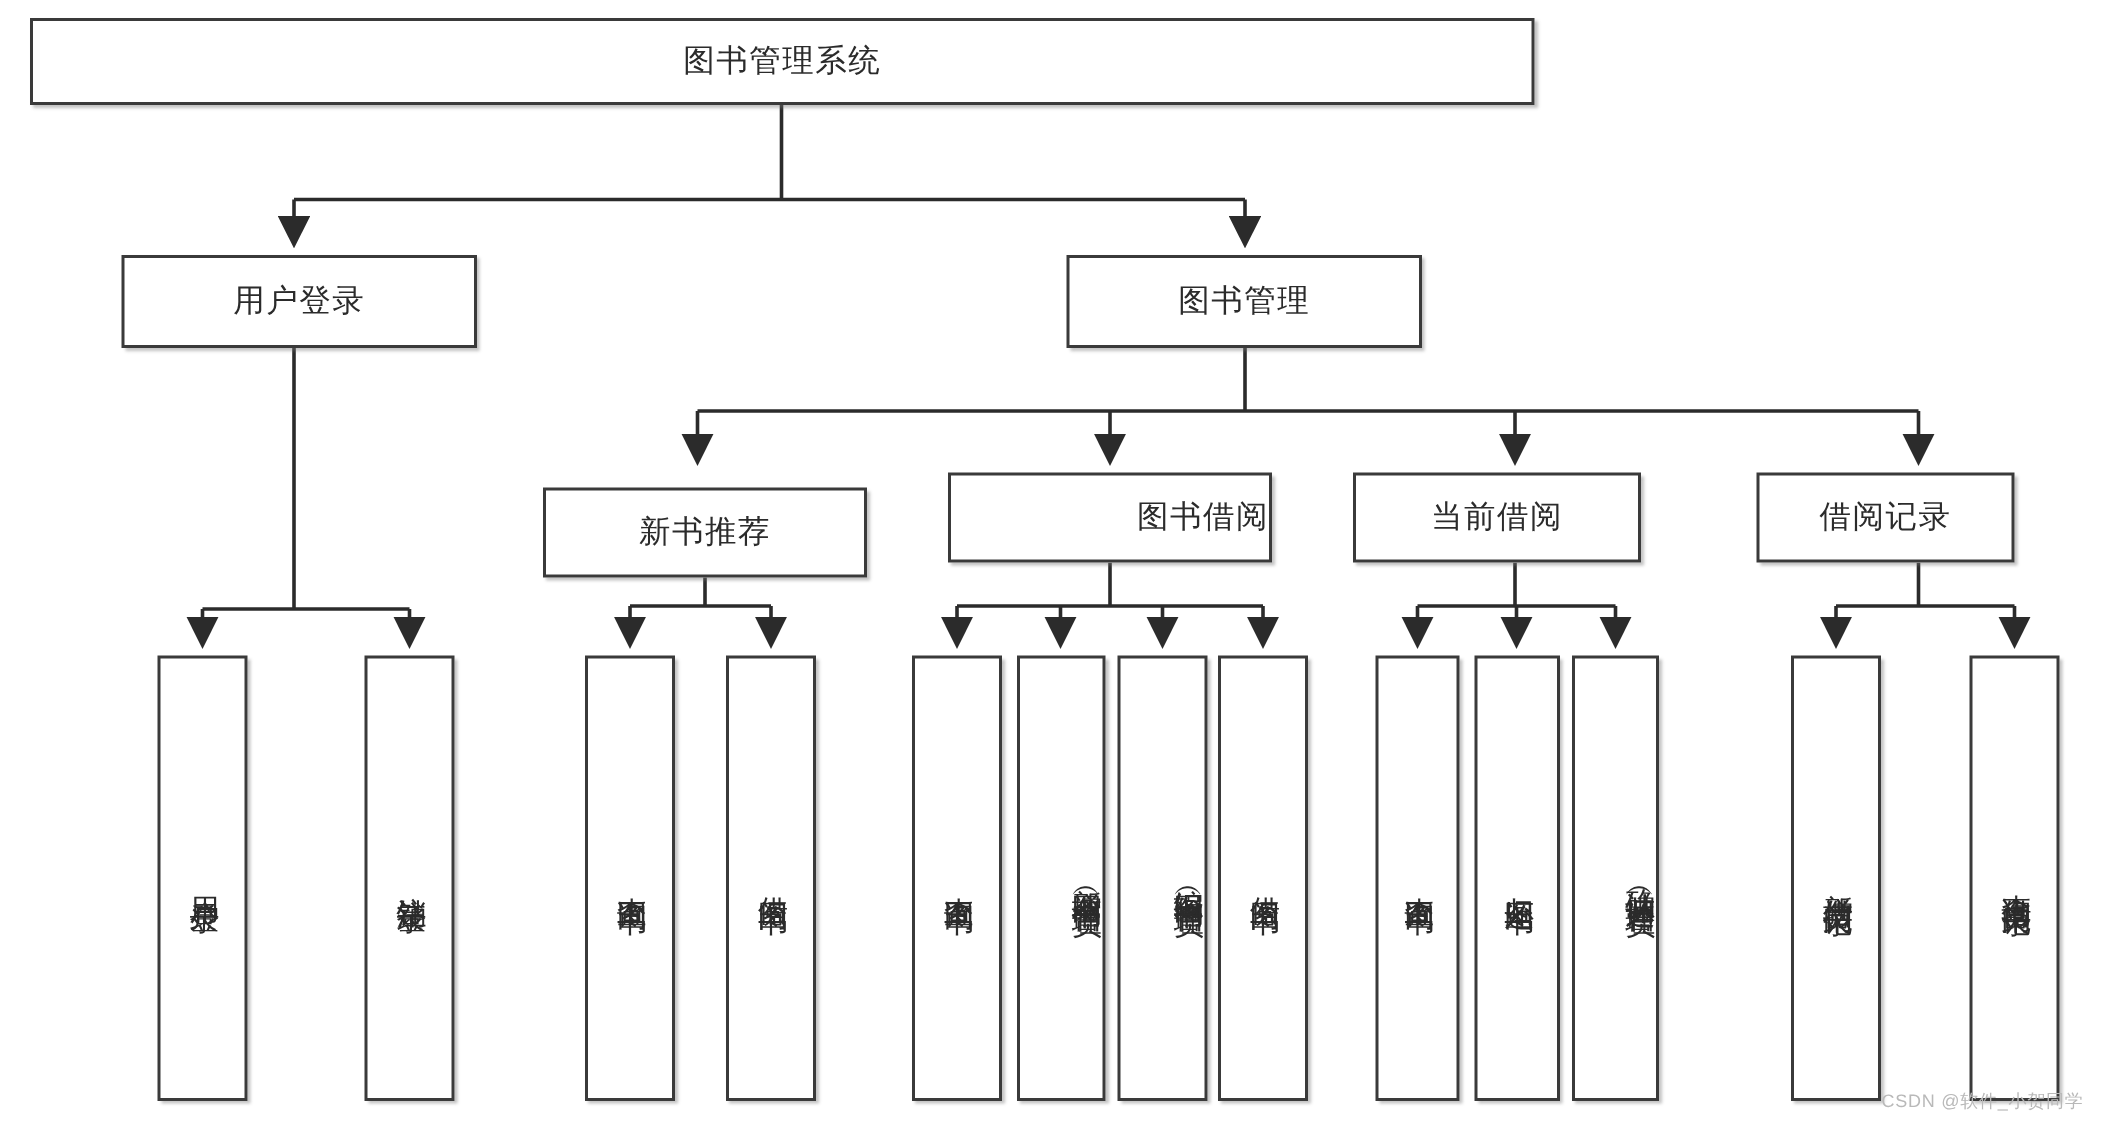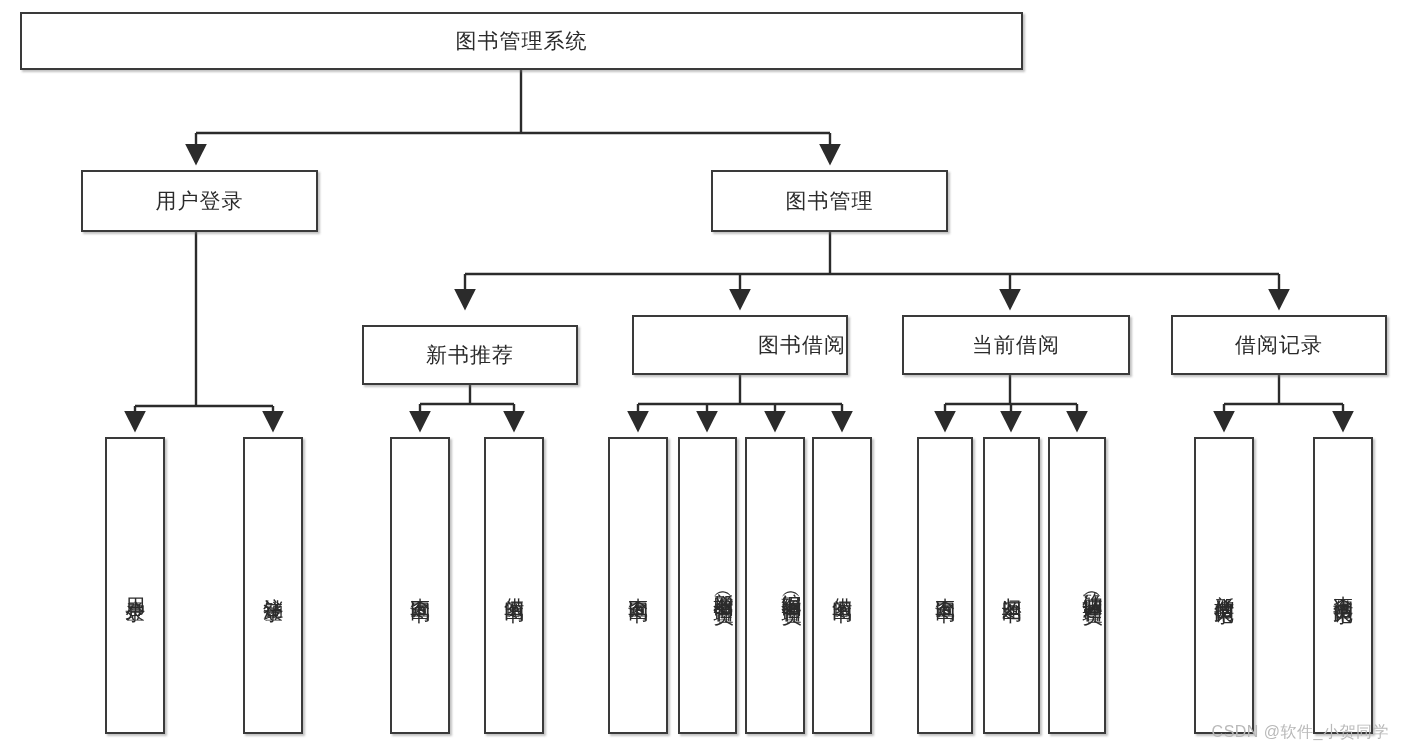--- a/index.html
+++ b/index.html
@@ -58,21 +58,21 @@
     line-height: 1.18;
     white-space: nowrap;
   }
   .node.vertical .label {
     text-align: center;
   }
   .watermark {
     position: absolute;
     right: 16px;
     bottom: 4px;
-    font-size: 16px;
+    font-size: 12px;
     color: #b9b9b9;
     letter-spacing: 0.5px;
     z-index: 3;
     white-space: nowrap;
     font-family: "Liberation Sans", "DejaVu Sans", sans-serif;
   }
 </style>
 </head>
 <body>
 
@@ -138,24 +138,24 @@
   <div class="node horizontal" style="left:711px; top:170px; width:237px; height:62px;">
     <span class="label">图书管理</span>
   </div>
 
   <div class="node horizontal" style="left:362px; top:325px; width:216px; height:60px;">
     <span class="label">新书推荐</span>
   </div>
   <div class="node horizontal" style="left:632px; top:315px; width:216px; height:60px;justify-content:flex-end;">
     <span class="label">图书借阅</span>
   </div>
-  <div class="node horizontal" style="left:902px; top:315px; width:228px; height:60px;">
+  <div class="node horizontal" style="left:902px; top:315px; width:192px; height:60px;">
     <span class="label">当前借阅</span>
   </div>
-  <div class="node horizontal" style="left:1171px; top:315px; width:216px; height:60px;align-items:center;">
+  <div class="node horizontal" style="left:1171px; top:315px; width:172px; height:60px;align-items:center;">
     <span class="label">借阅记录</span>
   </div>
 
   <div class="node vertical" style="left:105px; top:437px; width:60px; height:297px; align-items:center;">
     <span class="label">用户登录</span>
   </div>
   <div class="node vertical" style="left:243px; top:437px; width:60px; height:297px; align-items:center;">
     <span class="label">注销登录</span>
   </div>
 

